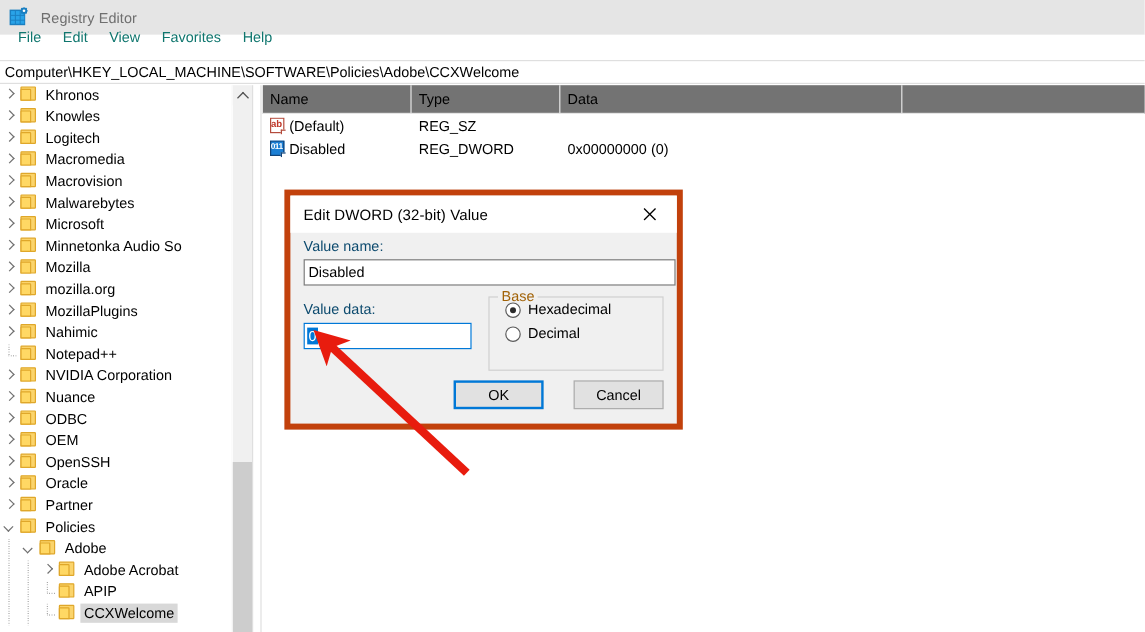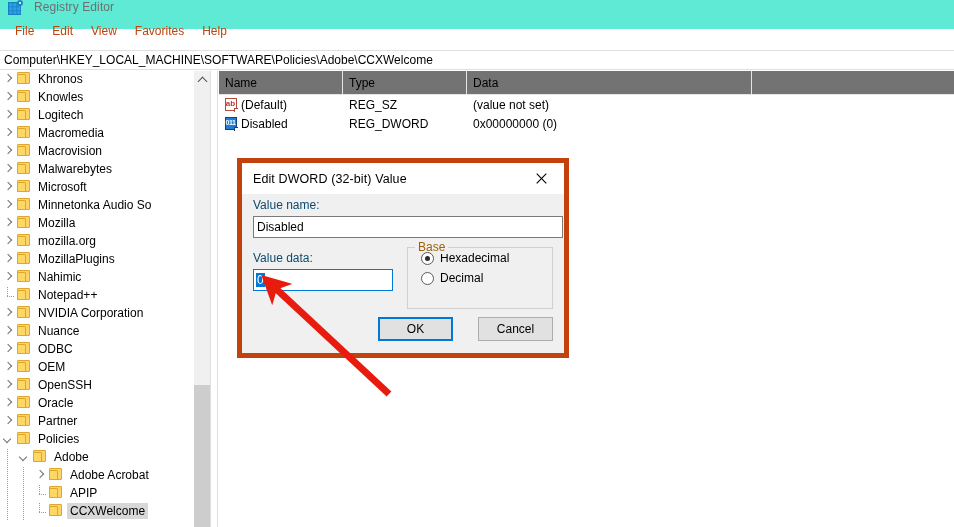--- a/index.html
+++ b/index.html
@@ -11,35 +11,35 @@
     font-family: "Liberation Sans", sans-serif;
     font-size: 12px;
     color: #000000;
     -webkit-font-smoothing: antialiased;
   }
   #app { position: relative; width: 954px; height: 527px; background: #ffffff; }
 
   
   #titlebar {
     position: absolute; left: 0; top: 0; width: 954px; height: 29px;
-    background: #5eead4;
-    display: flex; 
+    background: #e5e5e5;
+    display: flex; align-items: center;
   }
   #app-icon { margin-left: 7px; width: 18px; height: 18px; position: relative; }
   #title-text {
     margin-left: 9px; font-size: 12px; color: #6f6f6f; letter-spacing: 0.1px;
   }
 
   
   #menubar {
     position: absolute; left: 0; top: 29px; width: 954px; height: 21px;
     background: #ffffff; display: flex; align-items: center; padding-left: 6px;
   }
   .menu-item {
-    font-size: 12px; color: #c2410c; padding: 2px 9px 19px 9px; cursor: default;
+    font-size: 12px; color: #0f766e; padding: 2px 9px 19px 9px; cursor: default;
     white-space: nowrap;
   }
 
   
   #addressbar {
     position: absolute; left: 0; top: 50px; width: 954px; height: 20px;
     background: #ffffff; border-top: 1px solid #dfdfdf; border-bottom: 1px solid #dfdfdf;
     display: flex; align-items: center;
   }
   #address-text {
@@ -539,21 +539,20 @@
           <div class="list-row">
             <div class="cell cell-name">
               <span class="val-icon sz">
                 <span class="page"></span>
                 <span class="glyph">ab</span>
                 <span class="page-corner"></span>
               </span>
               <span>(Default)</span>
             </div>
             <div class="cell cell-type">REG_SZ</div>
-            <div class="cell cell-data">(value not set)</div>
           </div>
           <div class="list-row">
             <div class="cell cell-name">
               <span class="val-icon dword">
                 <span class="page"></span>
                 <span class="glyph">011</span>
                 <span class="page-corner"></span>
               </span>
               <span>Disabled</span>
             </div>

